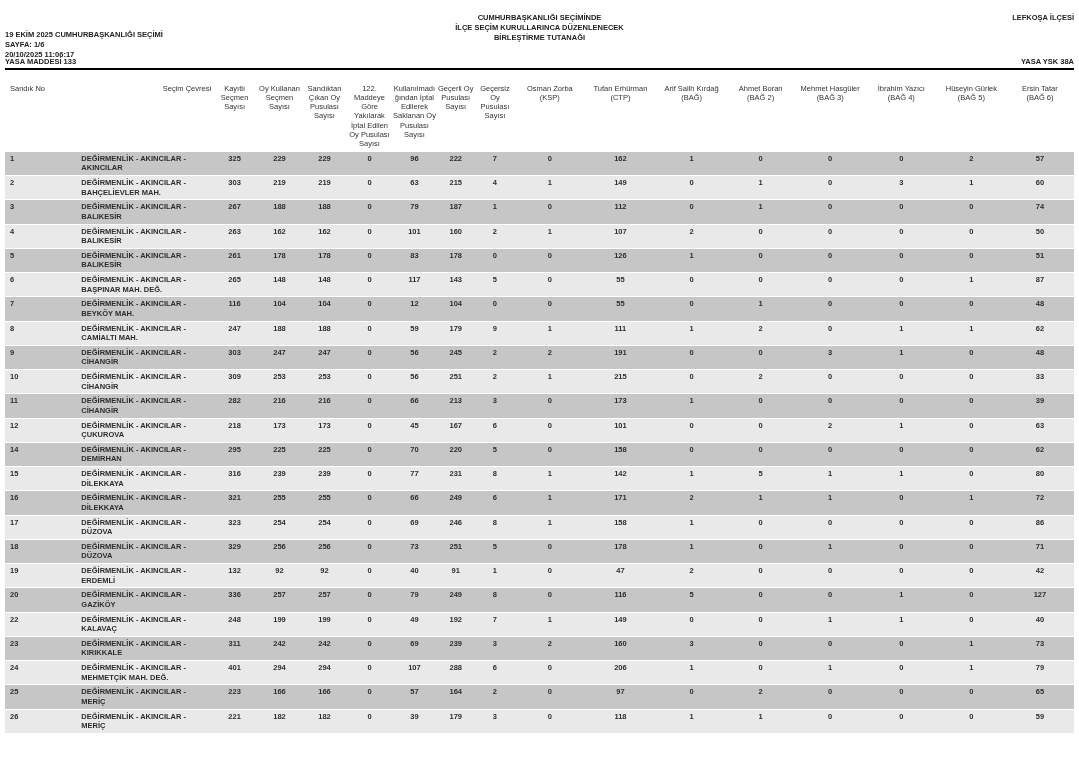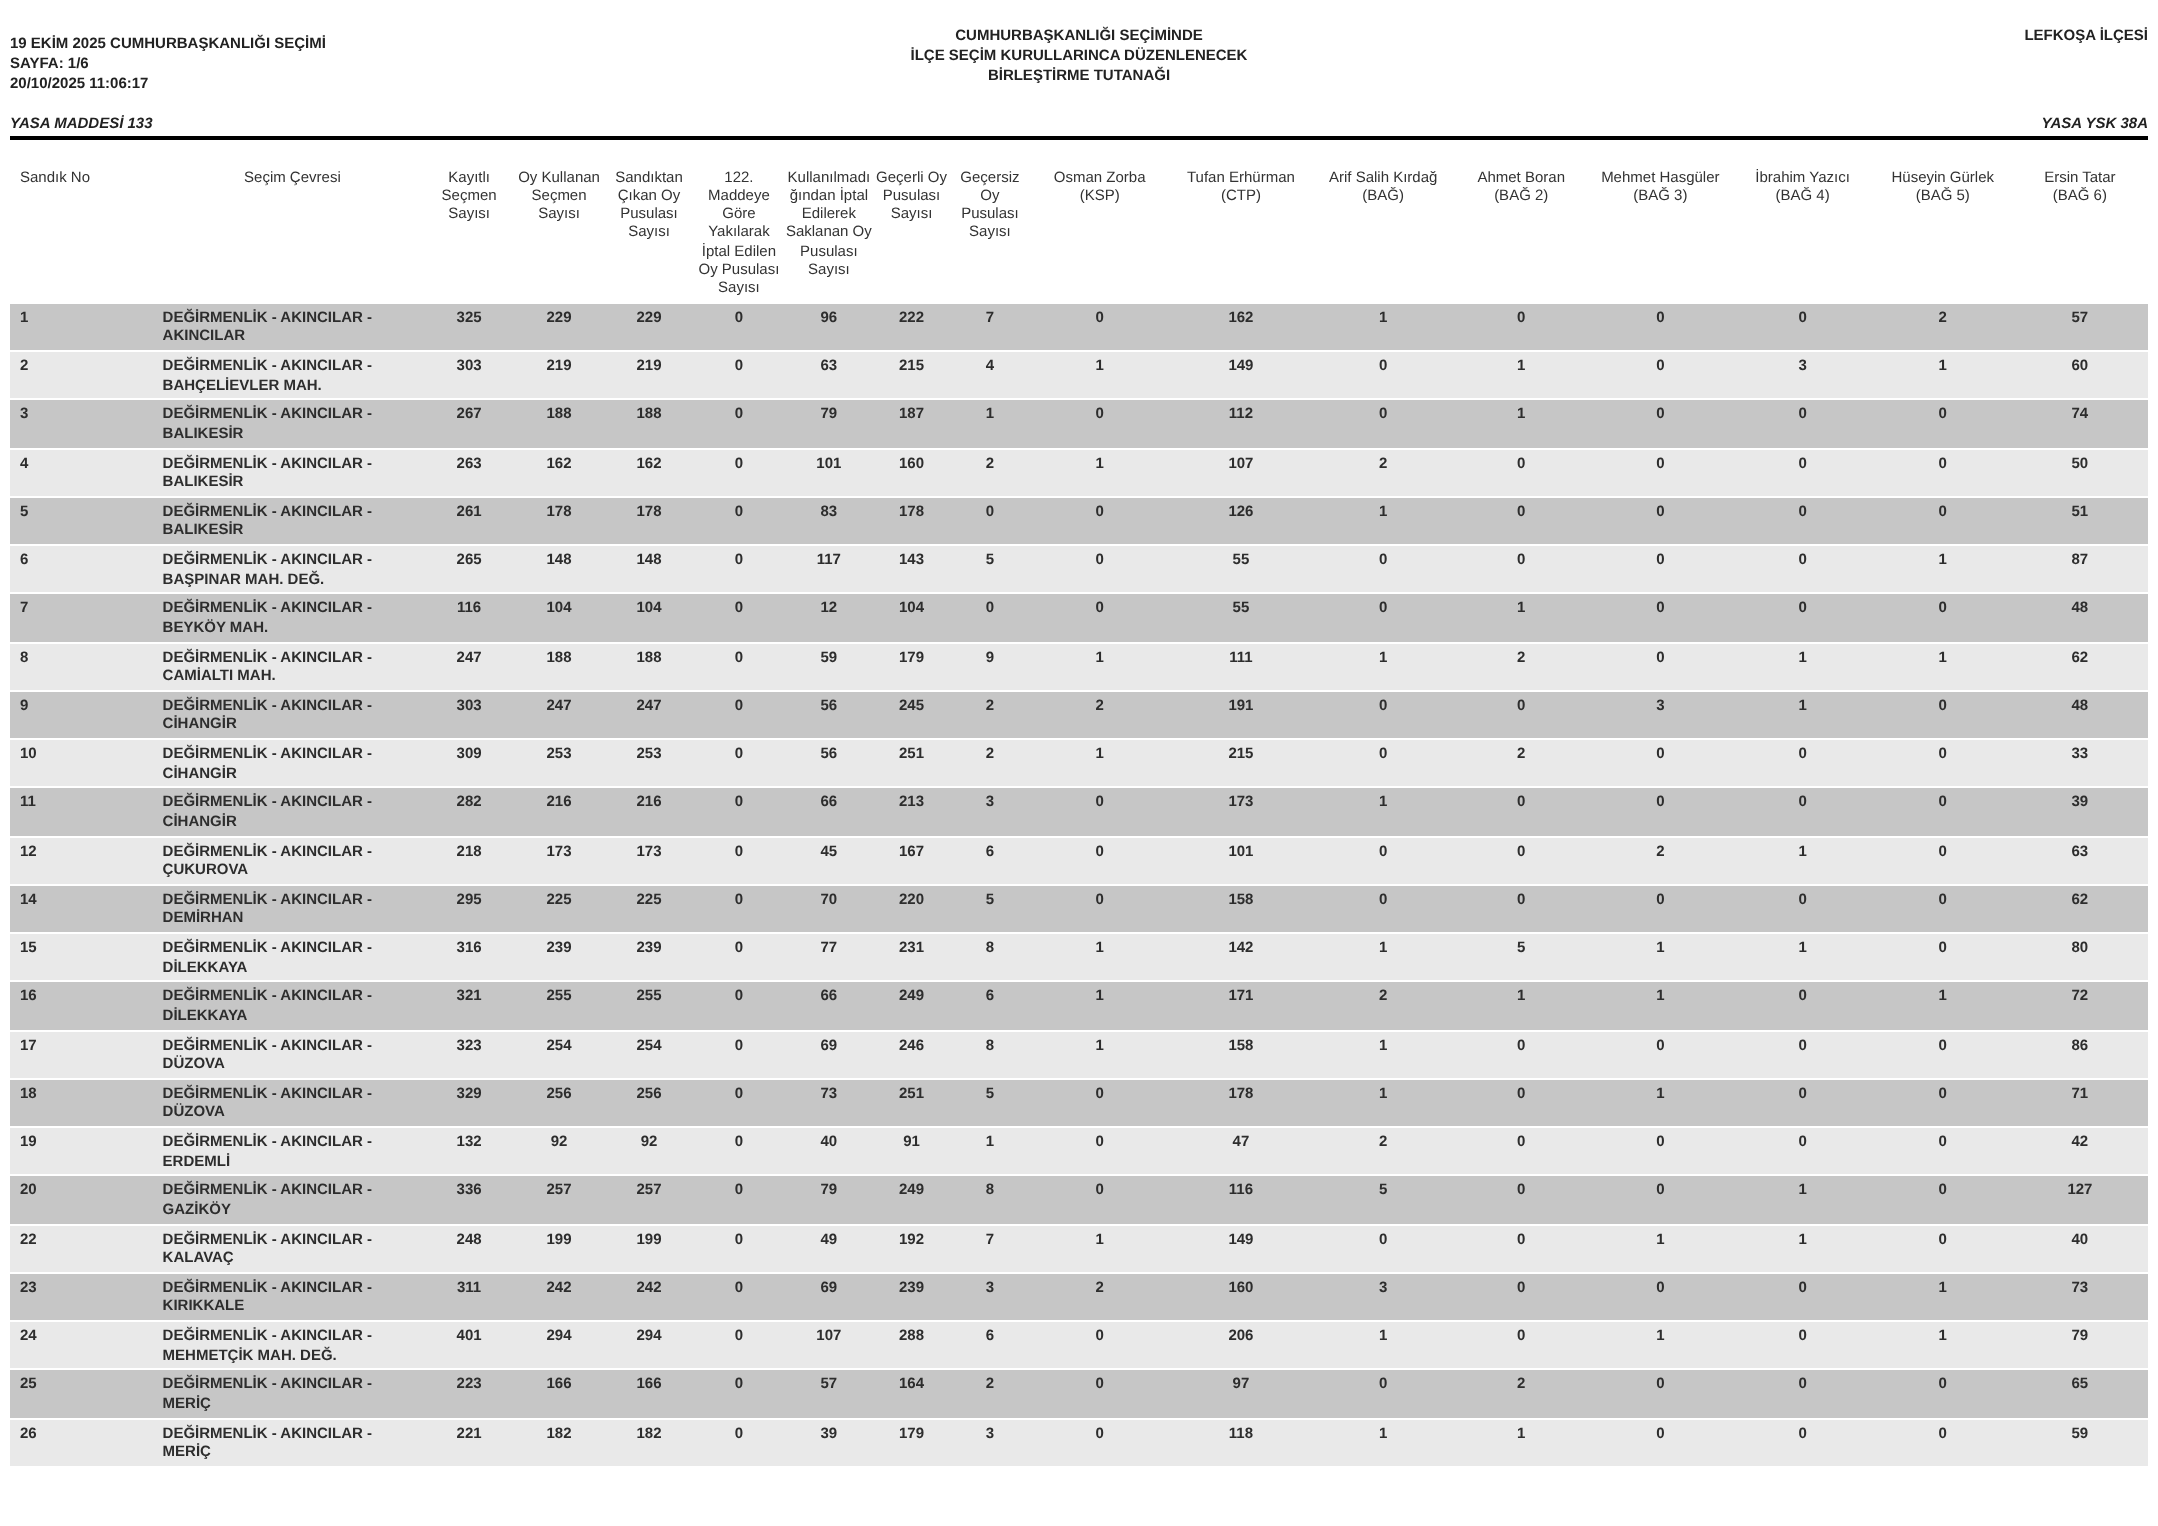--- a/index.html
+++ b/index.html
@@ -12,37 +12,37 @@
   html,body{background:#ffffff;}
   body{
     width:1079px;height:763px;overflow:hidden;
     font-family:"Liberation Sans","DejaVu Sans",sans-serif;
     color:var(--ink);
   }
   .page{width:1079px;height:763px;padding:13px 5px 0 5px;position:relative;}
 
   
   .page-header{position:relative;height:40px;}
-  .ph-left{position:absolute;left:0;top:4px;font-size:7.5px;font-weight:700;line-height:1.35;color:#222;}
+  .ph-left{position:absolute;left:0;top:17px;font-size:7.5px;font-weight:700;line-height:1.35;color:#222;}
   .ph-center{position:absolute;left:0;right:0;top:0;text-align:center;font-size:7.5px;font-weight:700;line-height:1.35;color:#222;}
   .ph-right{position:absolute;right:0;top:0;font-size:7.5px;font-weight:700;color:#222;}
 
   
-  .law-row{display:flex;justify-content:space-between;align-items:flex-end;margin-top:4px;font-size:7.5px;font-weight:700;color:#222;font-style:italic;}
+  .law-row{display:flex;justify-content:space-between;align-items:flex-end;margin-top:4px;font-size:7.5px;font-weight:700;color:#222;}
   .rule{border-top:2px solid #000;margin-top:2px;}
 
   
   table{width:100%;border-collapse:collapse;table-layout:fixed;margin-top:12px;}
   th{
     font-size:7.5px;font-weight:400;color:#333;
     vertical-align:top;text-align:center;line-height:1.22;
     padding:2px 1px 4px 1px;white-space:pre-line;word-wrap:break-word;
   }
   th.col0{text-align:left;padding-left:5px;}
-  th.col1{text-align:center;}
+  th.col1{text-align:right;}
   td{
     font-size:7.5px;font-weight:700;color:var(--ink);
     vertical-align:top;text-align:center;line-height:1.25;
     padding:2px 1px 2.5px 1px;word-wrap:break-word;
     border-bottom:1px solid #ffffff;
   }
   td.col0{text-align:left;padding-left:5px;}
   td.col1{text-align:left;padding-right:4px;}
   tbody tr:nth-child(odd){background:var(--row-odd);}
   tbody tr:nth-child(even){background:var(--row-even);}

